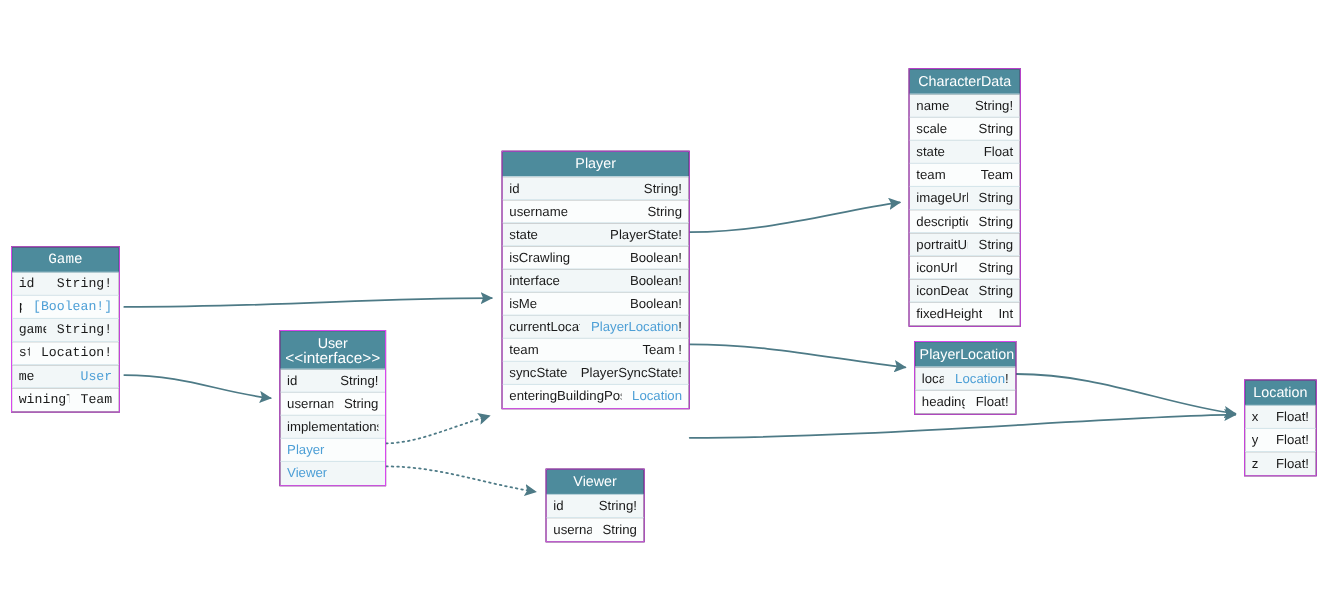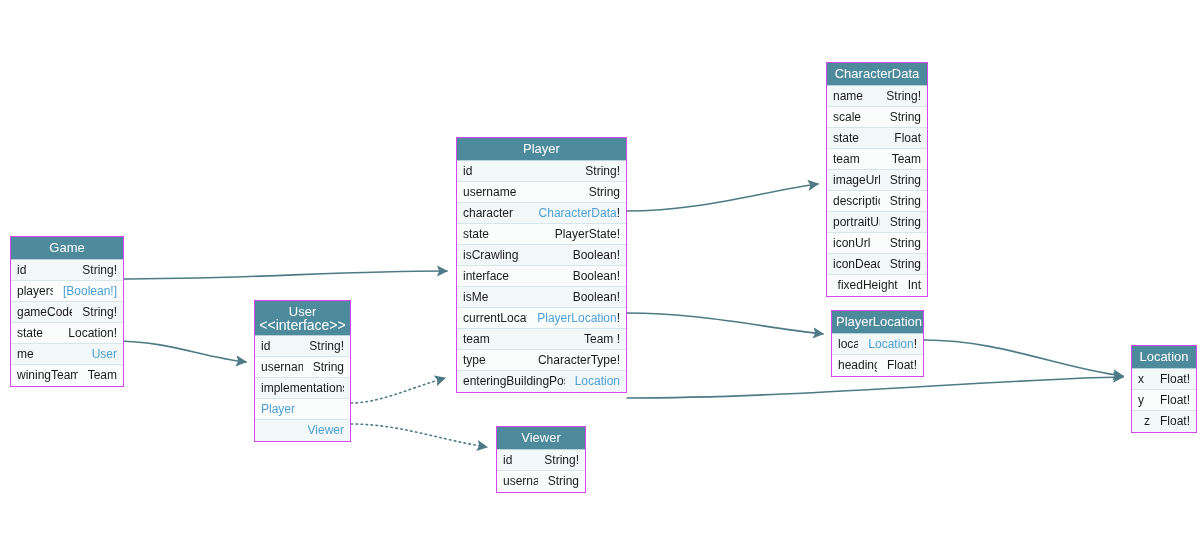--- a/index.html
+++ b/index.html
@@ -63,21 +63,20 @@
     color: #1a1a1a;
     border-bottom: 1px solid #d6e6eb;
     background: #fbfdfd;
     white-space: nowrap;
   }
   .row:nth-child(even) {
     background: #f2f7f8;
   }
   .row:last-child {
     border-bottom: none;
-    justify-content: flex-end;
   }
   .row .fname {
     text-align: left;
     overflow: hidden;
   }
   .row .ftype {
     text-align: right;
     margin-left: 10px;
   }
   .row .ftype.link {
@@ -113,21 +112,21 @@
         <path d="M 113 341 C 170 341, 200 357, 246 362" fill="none" stroke="#4d7a86" stroke-width="1.6" stroke-linecap="round" marker-end="url(#arrow)"></path>
         <path d="M 627 211 C 700 211, 760 192, 818 184" fill="none" stroke="#4d7a86" stroke-width="1.6" stroke-linecap="round" marker-end="url(#arrow)"></path>
         <path d="M 627 313 C 700 313, 760 327, 823 334" fill="none" stroke="#4d7a86" stroke-width="1.6" stroke-linecap="round" marker-end="url(#arrow)"></path>
         <path d="M 627 398 C 800 398, 1000 379, 1123 377" fill="none" stroke="#4d7a86" stroke-width="1.6" stroke-linecap="round" marker-end="url(#arrow)"></path>
         <path d="M 924 340 C 1000 340, 1060 368, 1123 376" fill="none" stroke="#4d7a86" stroke-width="1.6" stroke-linecap="round" marker-end="url(#arrow)"></path>
         <path d="M 351 403 C 380 403, 410 388, 445 378" fill="none" stroke="#4d7a86" stroke-width="1.6" stroke-dasharray="1.5 3.5" stroke-linecap="round" marker-end="url(#arrow)"></path>
         <path d="M 351 424 C 400 424, 440 440, 487 447" fill="none" stroke="#4d7a86" stroke-width="1.6" stroke-dasharray="1.5 3.5" stroke-linecap="round" marker-end="url(#arrow)"></path>
       </g>
   </svg>
   <div id="entity-layer">
-      <div class="entity" style="left: 10px; top: 236px; width: 114px;">
+      <div class="entity" style="left: 10px; top: 224px; width: 99px; font-family: Liberation Mono, monospace;">
         <div class="entity-header"><span>Game</span></div>
         <div class="row">
           <span class="fname">id</span>
           <span class="ftype">String!</span>
         </div>
         <div class="row">
           <span class="fname">players</span>
           <span class="ftype link">[Boolean!]</span>
         </div>
         <div class="row">
@@ -171,24 +170,20 @@
         <div class="entity-header"><span>Player</span></div>
         <div class="row">
           <span class="fname">id</span>
           <span class="ftype">String!</span>
         </div>
         <div class="row">
           <span class="fname">username</span>
           <span class="ftype">String</span>
         </div>
         <div class="row">
-          <span class="fname">character</span>
-          <span class="ftype link"><span>CharacterData</span><span class="bang">!</span></span>
-        </div>
-        <div class="row">
           <span class="fname">state</span>
           <span class="ftype">PlayerState!</span>
         </div>
         <div class="row">
           <span class="fname">isCrawling</span>
           <span class="ftype">Boolean!</span>
         </div>
         <div class="row">
           <span class="fname">interface</span>
           <span class="ftype">Boolean!</span>
@@ -199,22 +194,22 @@
         </div>
         <div class="row">
           <span class="fname">currentLocation</span>
           <span class="ftype link"><span>PlayerLocation</span><span class="bang">!</span></span>
         </div>
         <div class="row">
           <span class="fname">team</span>
           <span class="ftype">Team !</span>
         </div>
         <div class="row">
-          <span class="fname">type</span>
-          <span class="ftype">CharacterType!</span>
+          <span class="fname">syncState</span>
+          <span class="ftype">PlayerSyncState!</span>
         </div>
         <div class="row">
           <span class="fname">enteringBuildingPosition</span>
           <span class="ftype link">Location</span>
         </div>
       </div>
       <div class="entity" style="left: 496px; top: 426px; width: 90px;">
         <div class="entity-header"><span>Viewer</span></div>
         <div class="row">
           <span class="fname">id</span>

